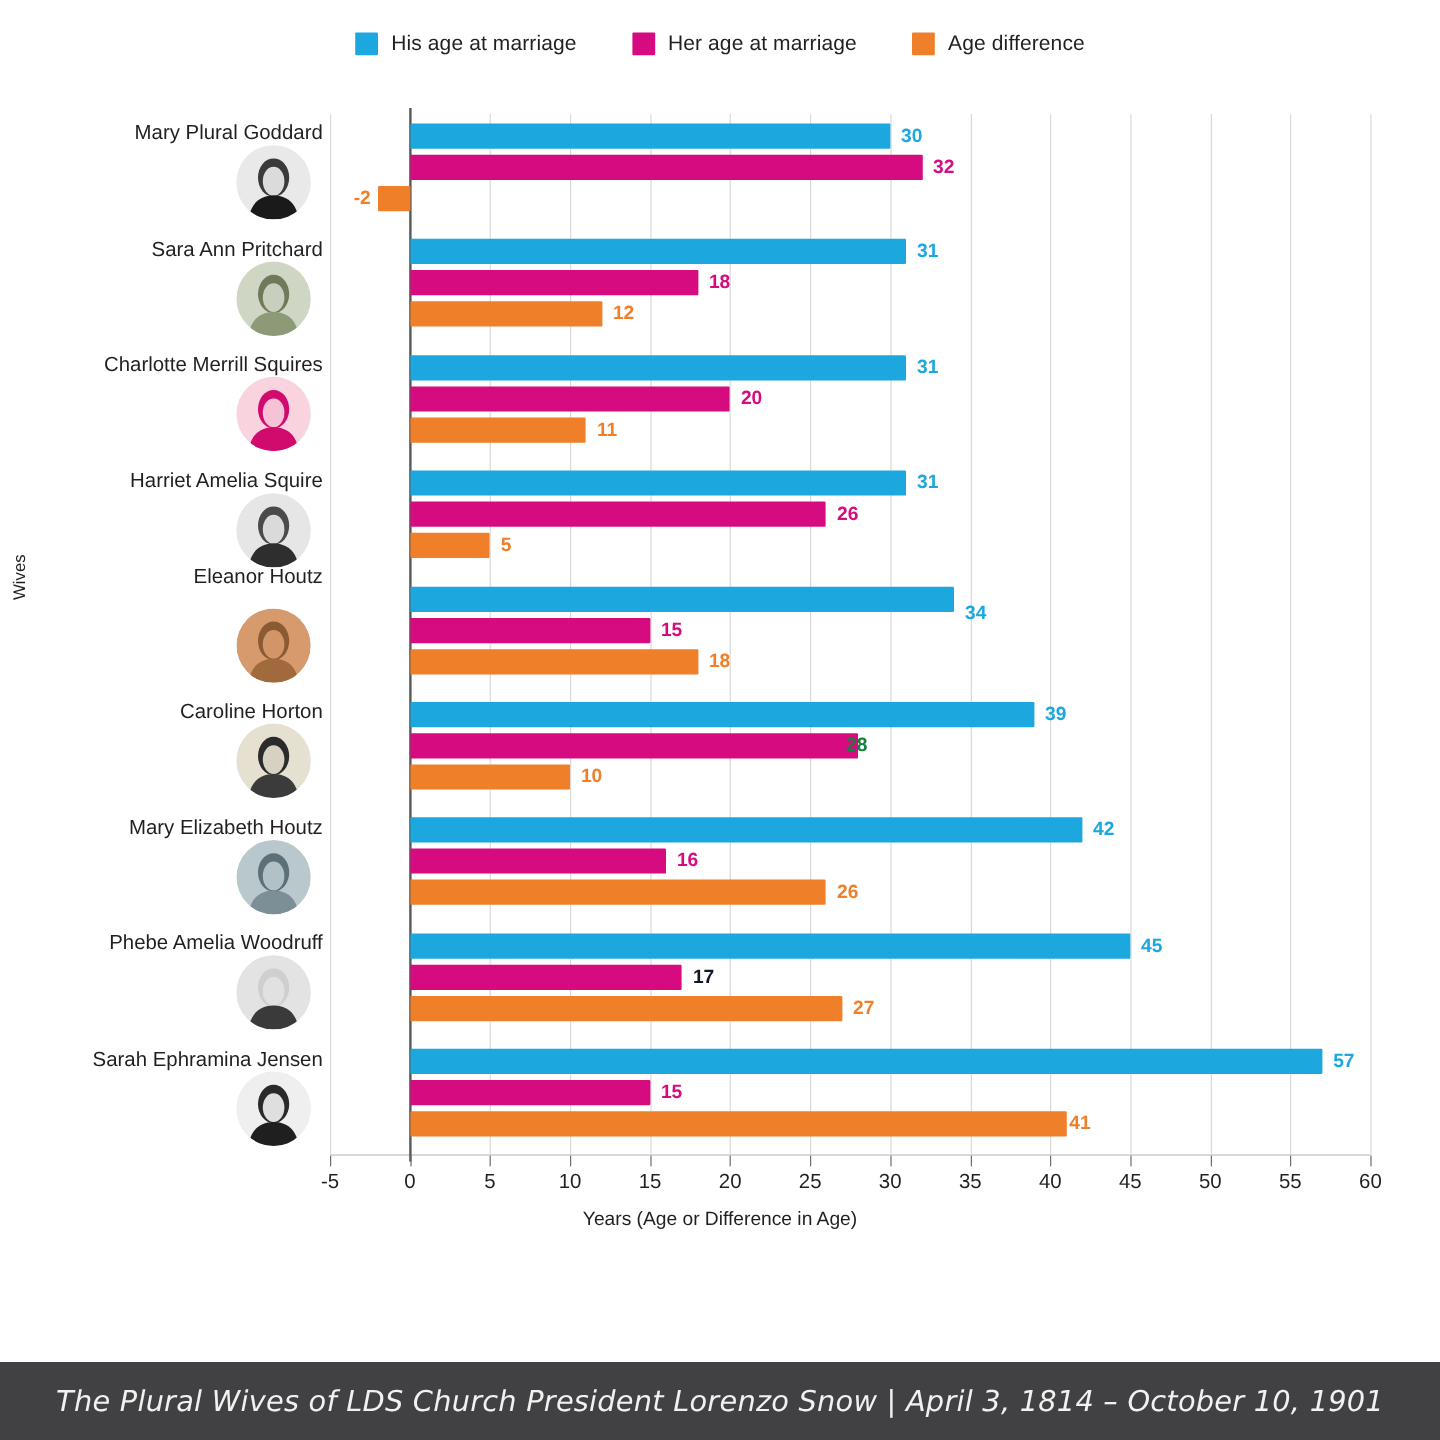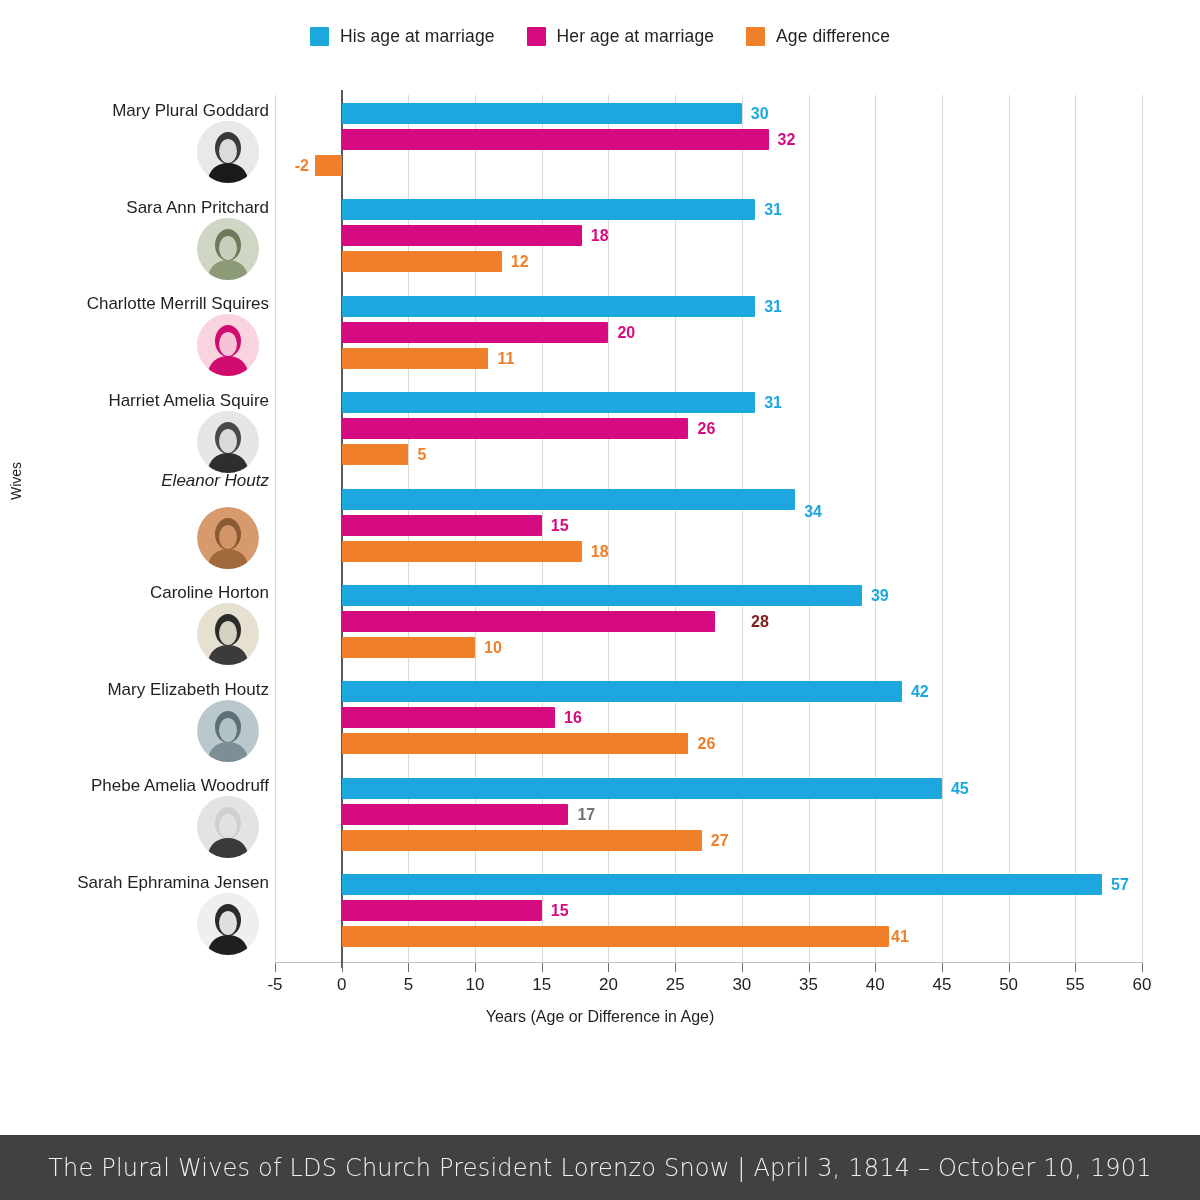--- a/index.html
+++ b/index.html
@@ -7,21 +7,21 @@
     width: 1200px; height: 1200px;
     background: #ffffff;
     font-family: "Liberation Sans", sans-serif;
     overflow: hidden;
   }
   #root { position: relative; width: 1200px; height: 1200px; background: #fff; }
 
   
   .legend {
     position: absolute; left: 0; top: 26px; width: 1200px;
-    display: flex; justify-content: center; align-items: center; gap: 32px;
+    display: flex; justify-content: center; align-items: center; gap: 46px;
   }
   .legend-item { display: flex; align-items: center; gap: 11px; }
   .legend-swatch { width: 19px; height: 19px; border-radius: 1px; display:block; }
   .legend-label { font-size: 17.5px; color: #231f20; letter-spacing: .1px; }
 
   
   .plot-area {
     position: absolute;
     left: 275px; top: 95px;
     width: 867px; height: 868px;
@@ -86,21 +86,21 @@
   .footer-brand-text {
     color: #ffffff; font-size: 20px; font-weight: 700; letter-spacing: 2.4px;
     font-family: "DejaVu Sans", sans-serif;
   }
   .footer-caption {
     position: absolute; left: 0; right: 0; top: 1135px; height: 65px;
     background: #414042; display: flex; align-items: center; justify-content: center;
   }
   .footer-caption-text {
     color: #f1f1f1; font-size: 24px; letter-spacing: .2px;
-    font-family: "DejaVu Sans", sans-serif; font-weight: 300;
+    font-family: "DejaVu Sans", sans-serif; font-weight: 300; font-style: italic;
   }
 </style>
 </head>
 <body>
 
 <div id="root">
 
   <div class="legend" id="legend">
       <div class="legend-item">
         <span class="legend-swatch" style="background: rgb(28, 168, 222);"></span>
@@ -148,21 +148,21 @@
       </div>
       <div class="cat" style="top: 390.556px; right: 931px; width: 260px;">Harriet Amelia Squire</div>
       <div class="portrait" style="top: 410.556px; left: 197px;">
         <svg viewBox="0 0 62 62" xmlns="http://www.w3.org/2000/svg">
           <circle cx="31" cy="31" r="31" fill="#e6e6e6"></circle>
           <ellipse cx="31" cy="27" rx="13" ry="16" fill="#4a4a4a"></ellipse>
           <ellipse cx="31" cy="30" rx="9" ry="12" fill="#e6e6e6" opacity="0.92"></ellipse>
           <path d="M10 62 C12 48 20 42 31 42 C42 42 50 48 52 62 Z" fill="#2e2e2e"></path>
         </svg>
       </div>
-      <div class="cat" style="top: 471px; right: 931px; width: 260px; font-style: italic;">Eleanor Houtz</div>
+      <div class="cat" style="top: 471px; right: 931px; width: 260px;">Eleanor Houtz</div>
       <div class="portrait" style="top: 507px; left: 197px;">
         <svg viewBox="0 0 62 62" xmlns="http://www.w3.org/2000/svg">
           <circle cx="31" cy="31" r="31" fill="#d79a6d"></circle>
           <ellipse cx="31" cy="27" rx="13" ry="16" fill="#8a5a33"></ellipse>
           <ellipse cx="31" cy="30" rx="9" ry="12" fill="#d79a6d" opacity="0.92"></ellipse>
           <path d="M10 62 C12 48 20 42 31 42 C42 42 50 48 52 62 Z" fill="#a06a3c"></path>
         </svg>
       </div>
       <div class="cat" style="top: 583.444px; right: 931px; width: 260px;">Caroline Horton</div>
       <div class="portrait" style="top: 603.444px; left: 197px;">
@@ -244,33 +244,33 @@
       <div class="bar-label" style="color: rgb(239, 127, 41); top: 349.056px; left: 142.385px;">5</div>
       <div class="bar" title="Eleanor Houtz — His age at marriage: 34" style="left: 66.6923px; top: 393.5px; width: 453.508px; background: rgb(28, 168, 222);"></div>
       <div class="bar-label" style="color: rgb(28, 168, 222); top: 393.5px; left: 529.2px; margin-top: 12px;">34</div>
       <div class="bar" title="Eleanor Houtz — Her age at marriage: 15" style="left: 66.6923px; top: 419.5px; width: 200.077px; background: rgb(214, 11, 128);"></div>
       <div class="bar-label" style="color: rgb(214, 11, 128); top: 419.5px; left: 275.769px;">15</div>
       <div class="bar" title="Eleanor Houtz — Age difference: 18" style="left: 66.6923px; top: 445.5px; width: 240.092px; background: rgb(239, 127, 41);"></div>
       <div class="bar-label" style="color: rgb(239, 127, 41); top: 445.5px; left: 315.785px;">18</div>
       <div class="bar" title="Caroline Horton — His age at marriage: 39" style="left: 66.6923px; top: 489.944px; width: 520.2px; background: rgb(28, 168, 222);"></div>
       <div class="bar-label" style="color: rgb(28, 168, 222); top: 489.944px; left: 595.892px;">39</div>
       <div class="bar" title="Caroline Horton — Her age at marriage: 28" style="left: 66.6923px; top: 515.944px; width: 373.477px; background: rgb(214, 11, 128);"></div>
-      <div class="bar-label" style="color: #7f1d1d; top: 515.944px; left: 476px;">28</div>
+      <div class="bar-label" style="color: #15803d; top: 515.944px; left: 430px;">28</div>
       <div class="bar" title="Caroline Horton — Age difference: 10" style="left: 66.6923px; top: 541.944px; width: 133.385px; background: rgb(239, 127, 41);"></div>
       <div class="bar-label" style="color: rgb(239, 127, 41); top: 541.944px; left: 209.077px;">10</div>
       <div class="bar" title="Mary Elizabeth Houtz — His age at marriage: 42" style="left: 66.6923px; top: 586.389px; width: 560.215px; background: rgb(28, 168, 222);"></div>
       <div class="bar-label" style="color: rgb(28, 168, 222); top: 586.389px; left: 635.908px;">42</div>
       <div class="bar" title="Mary Elizabeth Houtz — Her age at marriage: 16" style="left: 66.6923px; top: 612.389px; width: 213.415px; background: rgb(214, 11, 128);"></div>
       <div class="bar-label" style="color: rgb(214, 11, 128); top: 612.389px; left: 289.108px;">16</div>
       <div class="bar" title="Mary Elizabeth Houtz — Age difference: 26" style="left: 66.6923px; top: 638.389px; width: 346.8px; background: rgb(239, 127, 41);"></div>
       <div class="bar-label" style="color: rgb(239, 127, 41); top: 638.389px; left: 422.492px;">26</div>
       <div class="bar" title="Phebe Amelia Woodruff — His age at marriage: 45" style="left: 66.6923px; top: 682.833px; width: 600.231px; background: rgb(28, 168, 222);"></div>
       <div class="bar-label" style="color: rgb(28, 168, 222); top: 682.833px; left: 675.923px;">45</div>
       <div class="bar" title="Phebe Amelia Woodruff — Her age at marriage: 17" style="left: 66.6923px; top: 708.833px; width: 226.754px; background: rgb(214, 11, 128);"></div>
-      <div class="bar-label" style="color: #737373; top: 708.833px; left: 302.446px;">17</div>
+      <div class="bar-label" style="color: #0f172a; top: 708.833px; left: 302.446px;">17</div>
       <div class="bar" title="Phebe Amelia Woodruff — Age difference: 27" style="left: 66.6923px; top: 734.833px; width: 360.138px; background: rgb(239, 127, 41);"></div>
       <div class="bar-label" style="color: rgb(239, 127, 41); top: 734.833px; left: 435.831px;">27</div>
       <div class="bar" title="Sarah Ephramina Jensen — His age at marriage: 57" style="left: 66.6923px; top: 779.278px; width: 760.292px; background: rgb(28, 168, 222);"></div>
       <div class="bar-label" style="color: rgb(28, 168, 222); top: 779.278px; left: 835.985px;">57</div>
       <div class="bar" title="Sarah Ephramina Jensen — Her age at marriage: 15" style="left: 66.6923px; top: 805.278px; width: 200.077px; background: rgb(214, 11, 128);"></div>
       <div class="bar-label" style="color: rgb(214, 11, 128); top: 805.278px; left: 275.769px;">15</div>
       <div class="bar" title="Sarah Ephramina Jensen — Age difference: 41" style="left: 66.6923px; top: 831.278px; width: 546.877px; background: rgb(239, 127, 41);"></div>
       <div class="bar-label" style="color: rgb(239, 127, 41); top: 831.278px; left: 616px;">41</div>
     </div>
 

